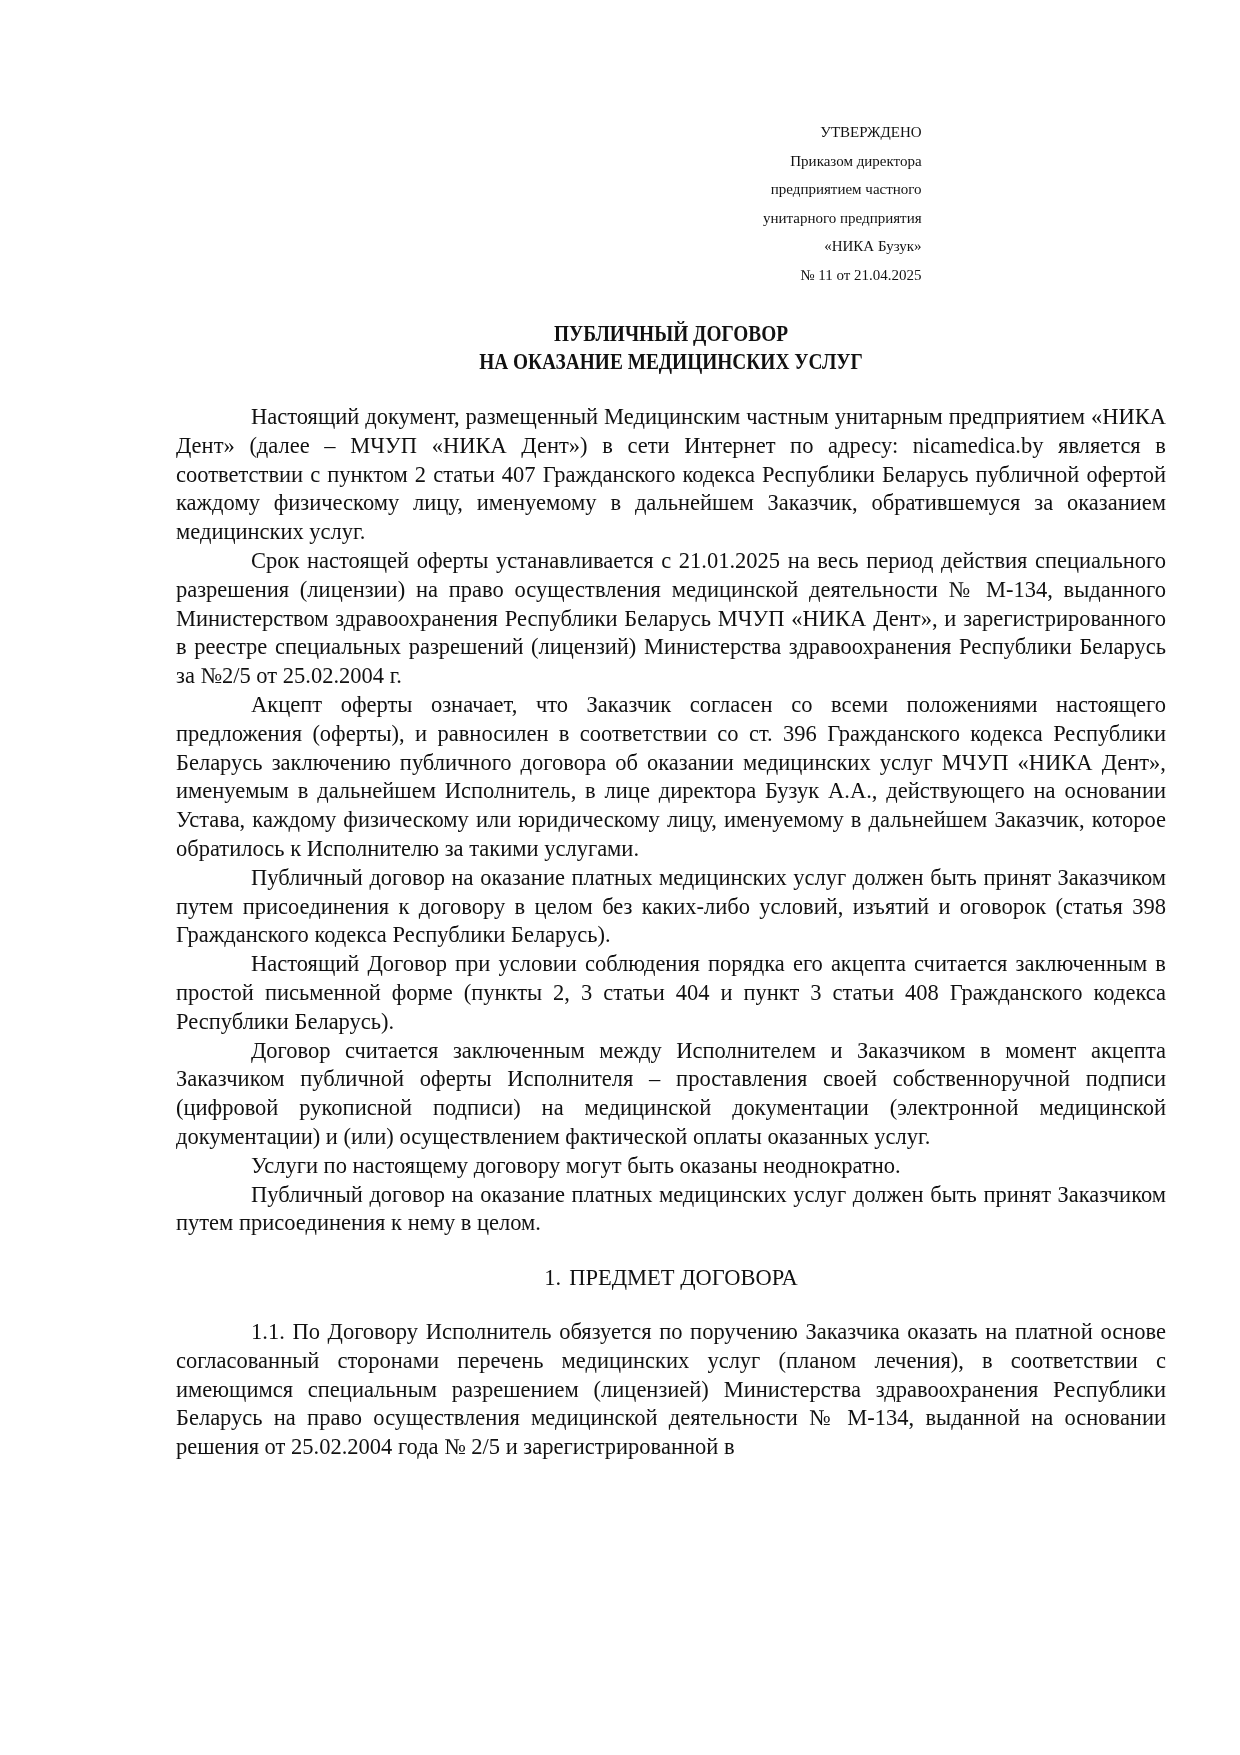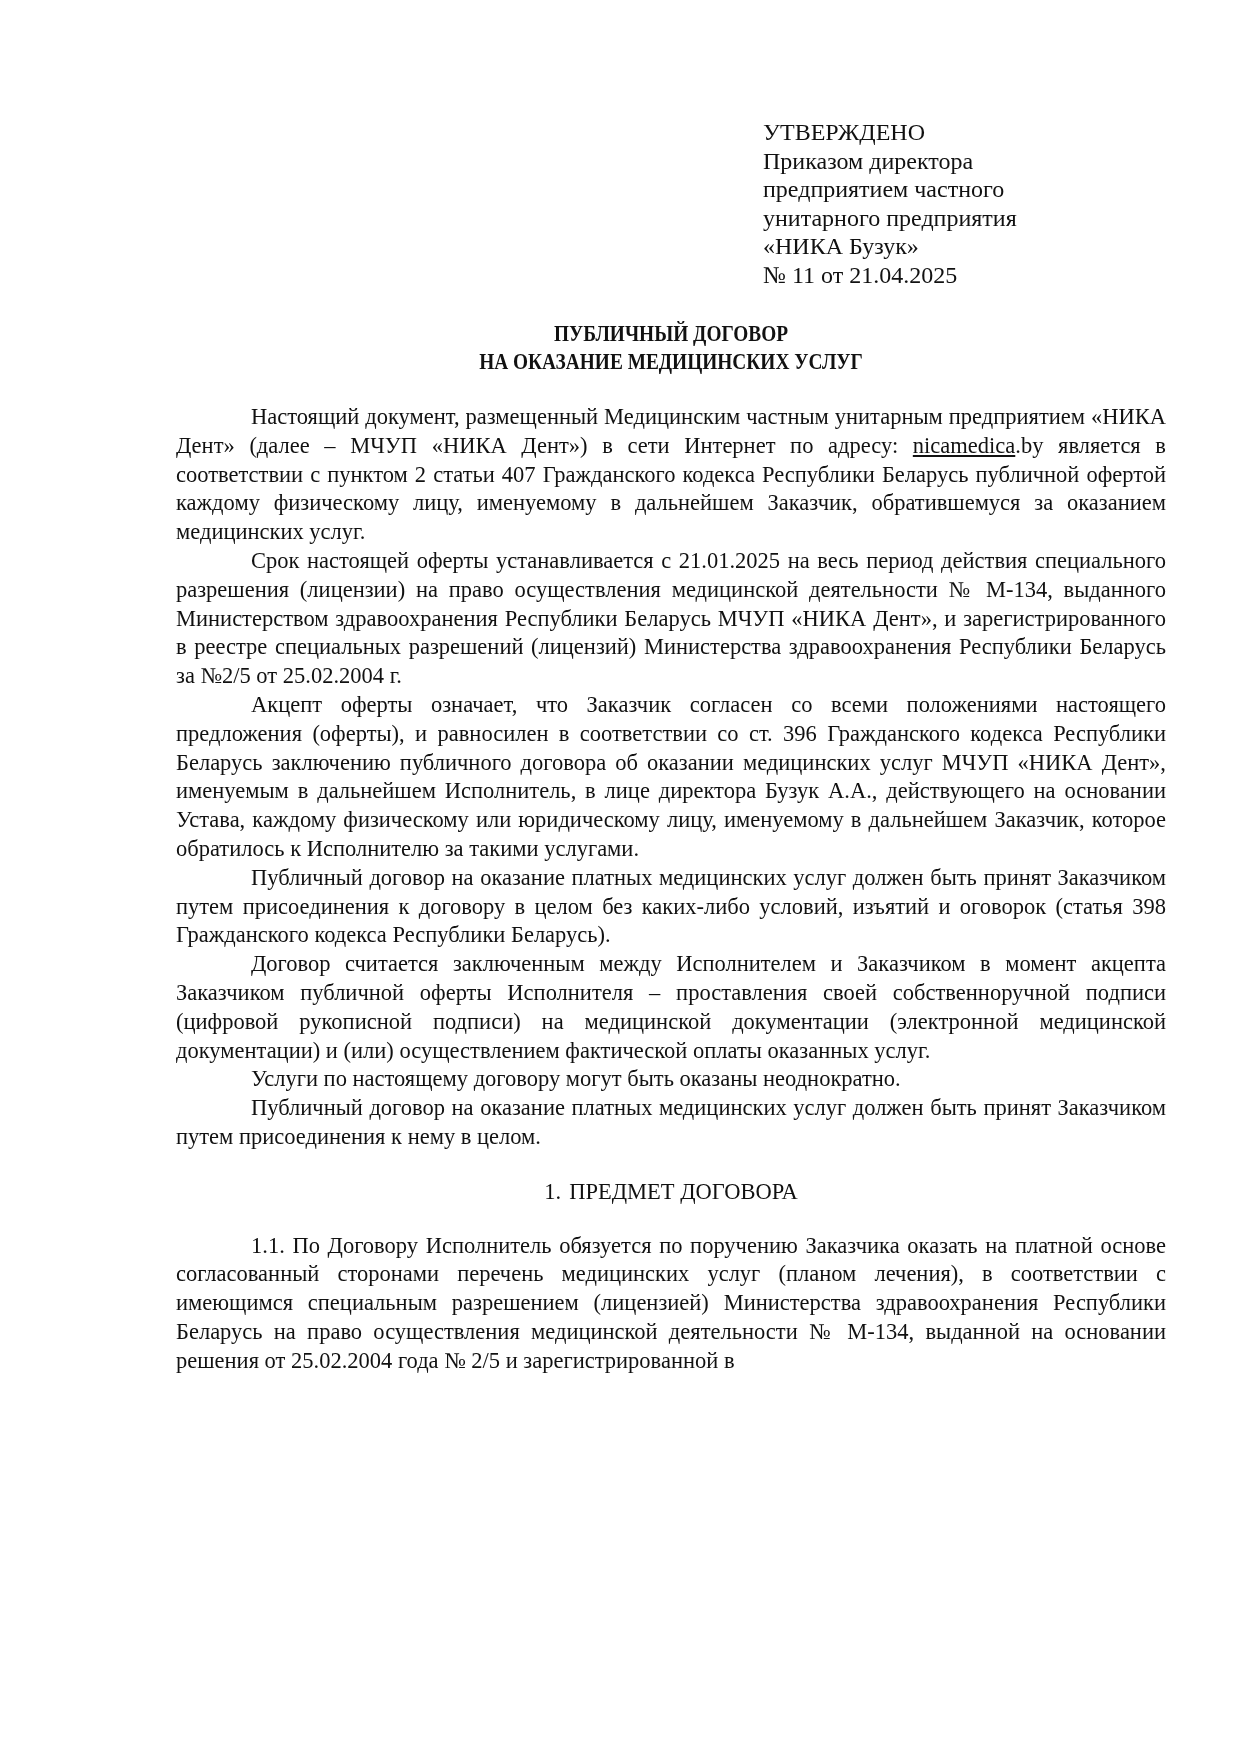--- a/index.html
+++ b/index.html
@@ -2,36 +2,36 @@
 <html><head>
 <meta charset="utf-8">
 <style>
   html, body { margin: 0; padding: 0; background: #ffffff; }
   body {
     width: 1240px; height: 1755px; position: relative; overflow: hidden;
     font-family: "Liberation Serif", serif; color: #111111;
   }
   .approval {
     position: absolute; left: 763px; top: 118px;
-    font-size: 24px; line-height: 28.6px;
+    font-size: 15px; line-height: 28.6px; text-align: right;
   }
   .approval div { white-space: nowrap; }
   .title {
     position: absolute; left: 176px; width: 990px; top: 320px;
     text-align: center; font-weight: bold; font-size: 22.5px; line-height: 28px;
     transform: scaleX(0.86); transform-origin: center top;
   }
   .body {
     position: absolute; left: 176px; width: 990px; top: 403px;
     font-size: 22.5px; line-height: 28.8px;
   }
   .body p {
     margin: 0; text-align: justify; text-indent: 75px;
   }
-  .link { text-decoration: underline; }
+  .link { }
   .section-heading {
     text-align: center; margin: 26px 0 25px 0; font-size: 22.5px;
   }
   .section-heading .num { font-weight: normal; margin-right: 8px; }
   .section-heading .txt { font-weight: normal; }
 </style>
 </head>
 <body>
 
 <div class="approval">
@@ -46,20 +46,21 @@
 <div class="title">
   <div>ПУБЛИЧНЫЙ ДОГОВОР</div>
   <div>НА ОКАЗАНИЕ МЕДИЦИНСКИХ УСЛУГ</div>
 </div>
 
 <div class="body">
   <p><span>Настоящий документ, размещенный Медицинским частным унитарным предприятием «НИКА Дент» (далее – МЧУП «НИКА Дент») в сети Интернет по адресу: </span><span class="link">nicamedica</span><span>.by является в соответствии с пунктом 2 статьи 407 Гражданского кодекса Республики Беларусь публичной офертой каждому физическому лицу, именуемому в дальнейшем Заказчик, обратившемуся за оказанием медицинских услуг.</span></p>
   <p>Срок настоящей оферты устанавливается с 21.01.2025 на весь период действия специального разрешения (лицензии) на право осуществления медицинской деятельности № М-134, выданного Министерством здравоохранения Республики Беларусь МЧУП «НИКА Дент», и зарегистрированного в реестре специальных разрешений (лицензий) Министерства здравоохранения Республики Беларусь за №2/5 от 25.02.2004 г.</p>
   <p>Акцепт оферты означает, что Заказчик согласен со всеми положениями настоящего предложения (оферты), и равносилен в соответствии со ст. 396 Гражданского кодекса Республики Беларусь заключению публичного договора об оказании медицинских услуг МЧУП «НИКА Дент», именуемым в дальнейшем Исполнитель, в лице директора Бузук А.А., действующего на основании Устава, каждому физическому или юридическому лицу, именуемому в дальнейшем Заказчик, которое обратилось к Исполнителю за такими услугами.</p>
   <p>Публичный договор на оказание платных медицинских услуг должен быть принят Заказчиком путем присоединения к договору в целом без каких-либо условий, изъятий и оговорок (статья 398 Гражданского кодекса Республики Беларусь).</p>
+  <p>Настоящий Договор при условии соблюдения порядка его акцепта считается заключенным в простой письменной форме (пункты 2, 3 статьи 404 и пункт 3 статьи 408 Гражданского кодекса Республики Беларусь).</p>
   <p>Договор считается заключенным между Исполнителем и Заказчиком в момент акцепта Заказчиком публичной оферты Исполнителя – проставления своей собственноручной подписи (цифровой рукописной подписи) на медицинской документации (электронной медицинской документации) и (или) осуществлением фактической оплаты оказанных услуг.</p>
   <p>Услуги по настоящему договору могут быть оказаны неоднократно.</p>
   <p>Публичный договор на оказание платных медицинских услуг должен быть принят Заказчиком путем присоединения к нему в целом.</p>
 
   <div class="section-heading">
     <span class="num">1.</span><span class="txt">ПРЕДМЕТ ДОГОВОРА</span>
   </div>
 
   <p>1.1. По Договору Исполнитель обязуется по поручению Заказчика оказать на платной основе согласованный сторонами перечень медицинских услуг (планом лечения), в соответствии с имеющимся специальным разрешением (лицензией) Министерства здравоохранения Республики Беларусь на право осуществления медицинской деятельности № М-134, выданной на основании решения от 25.02.2004 года № 2/5 и зарегистрированной в</p>
 </div>

